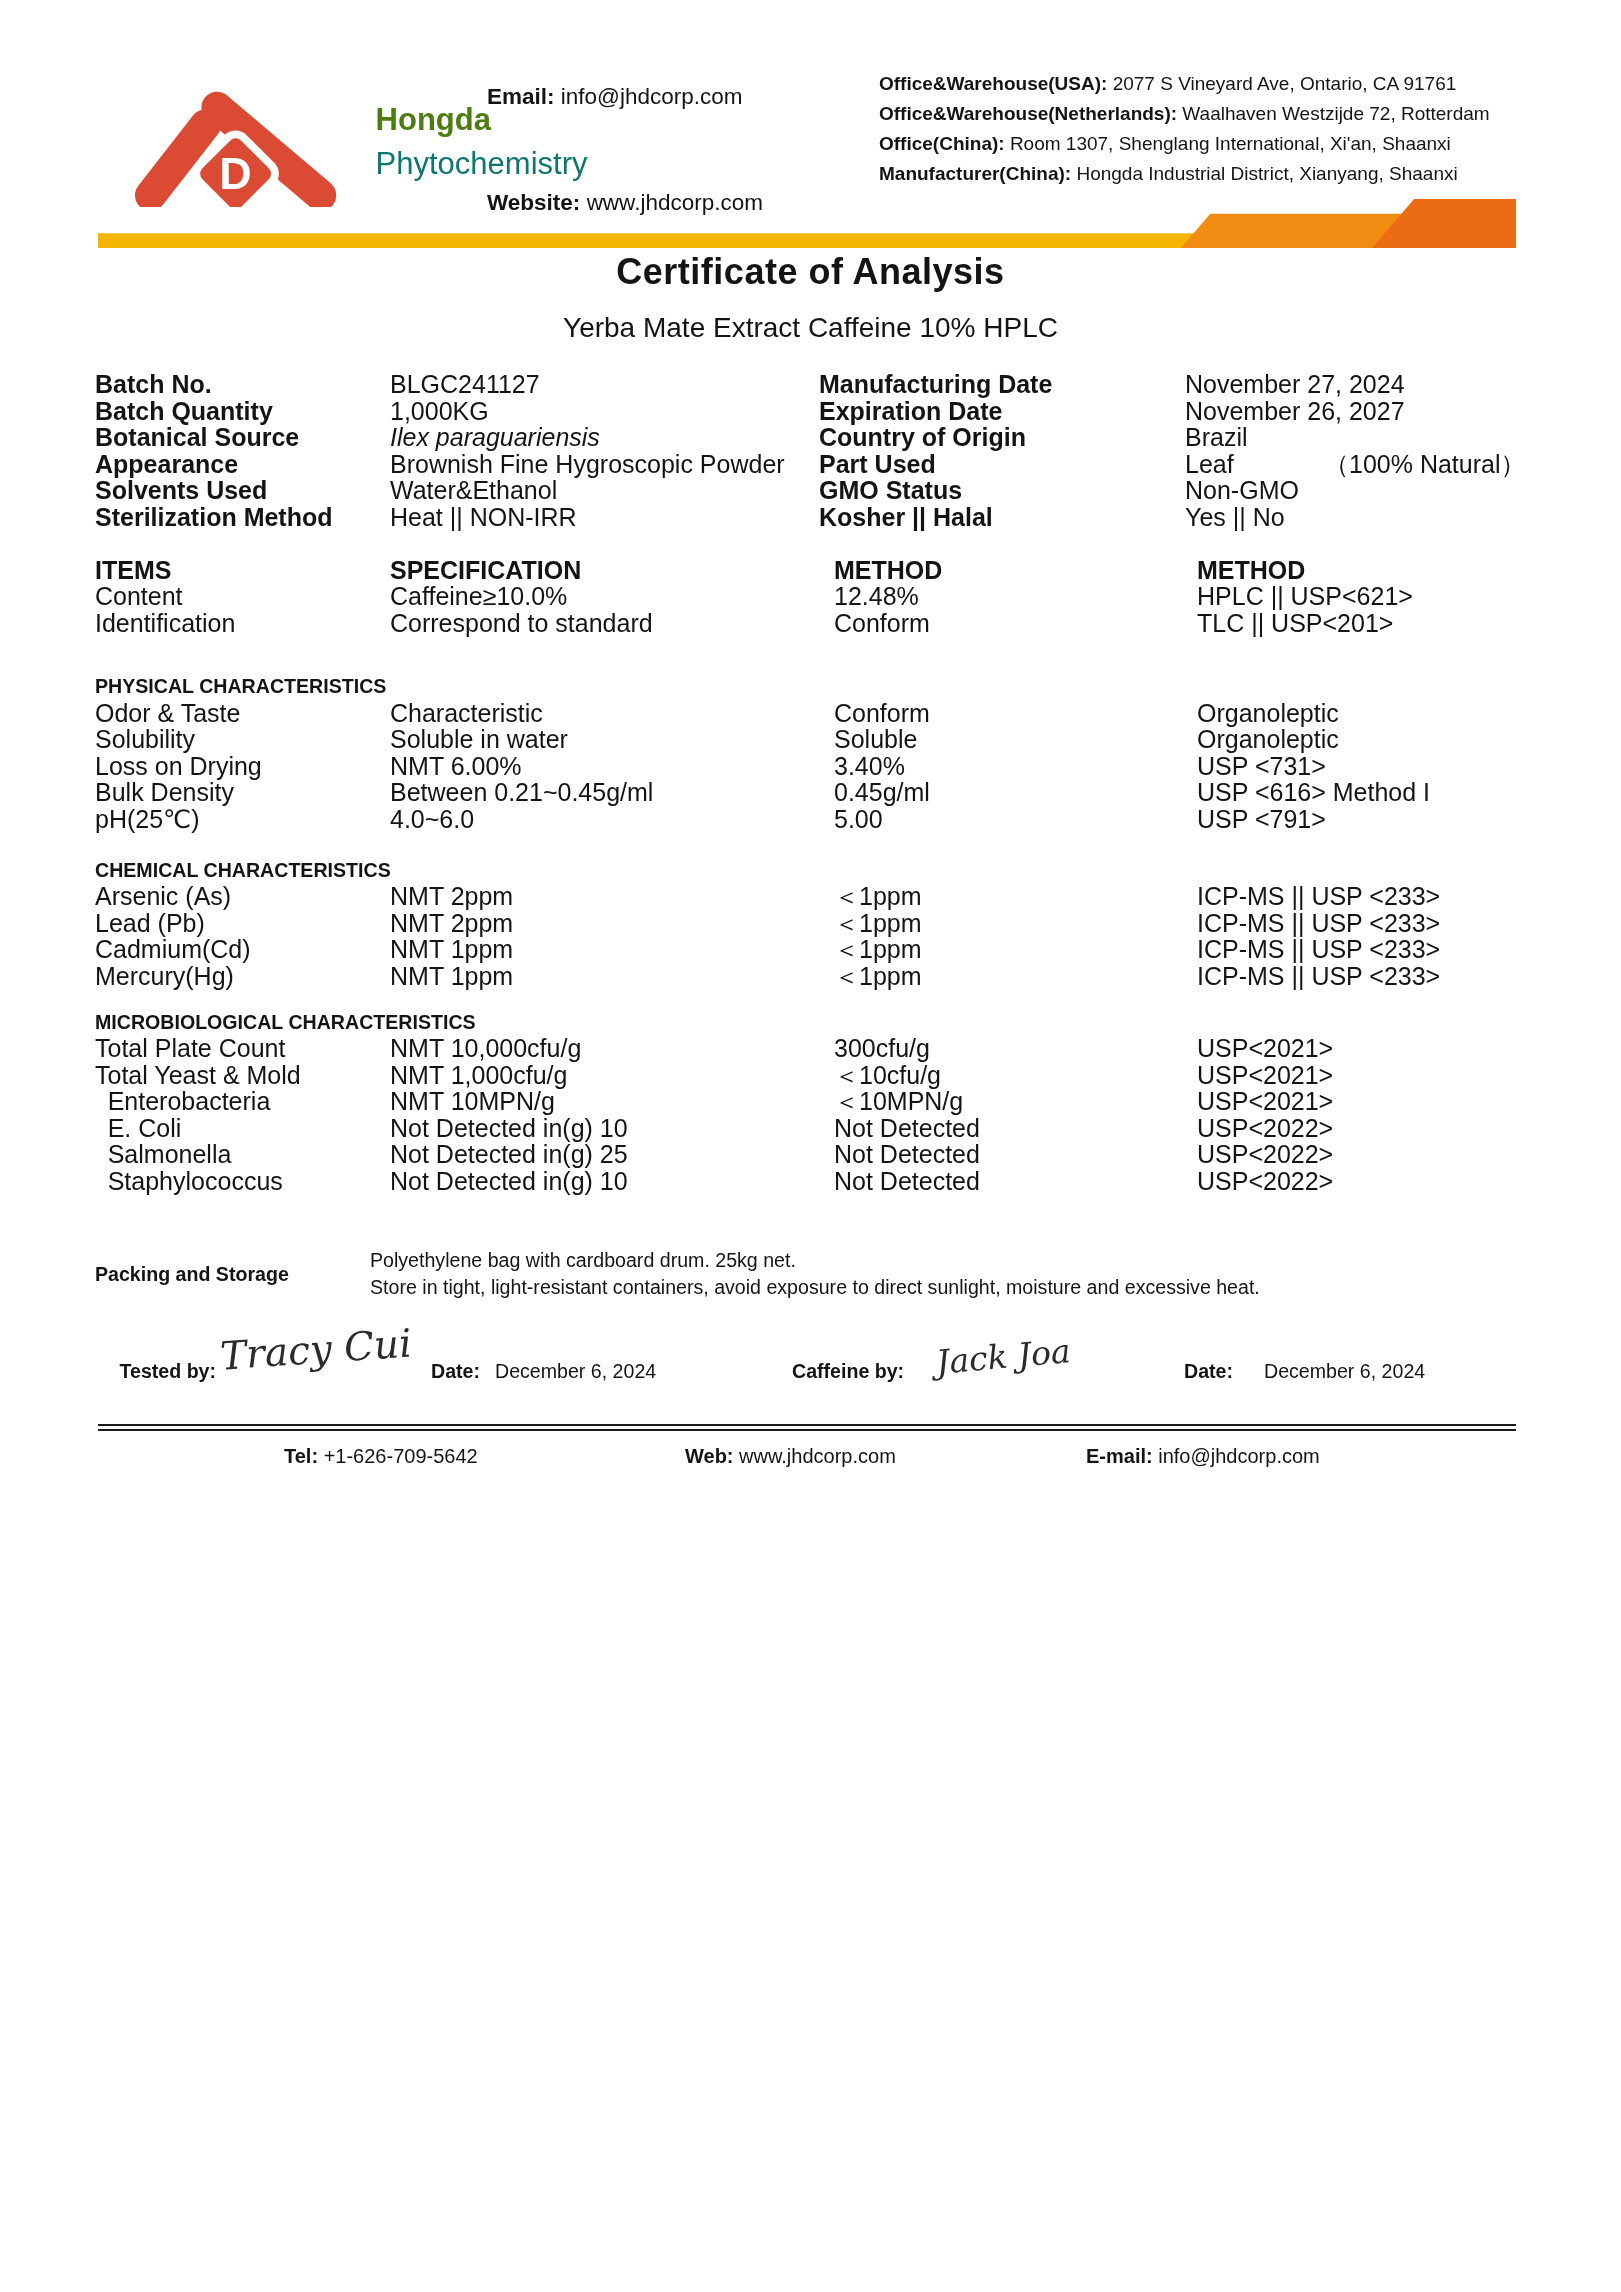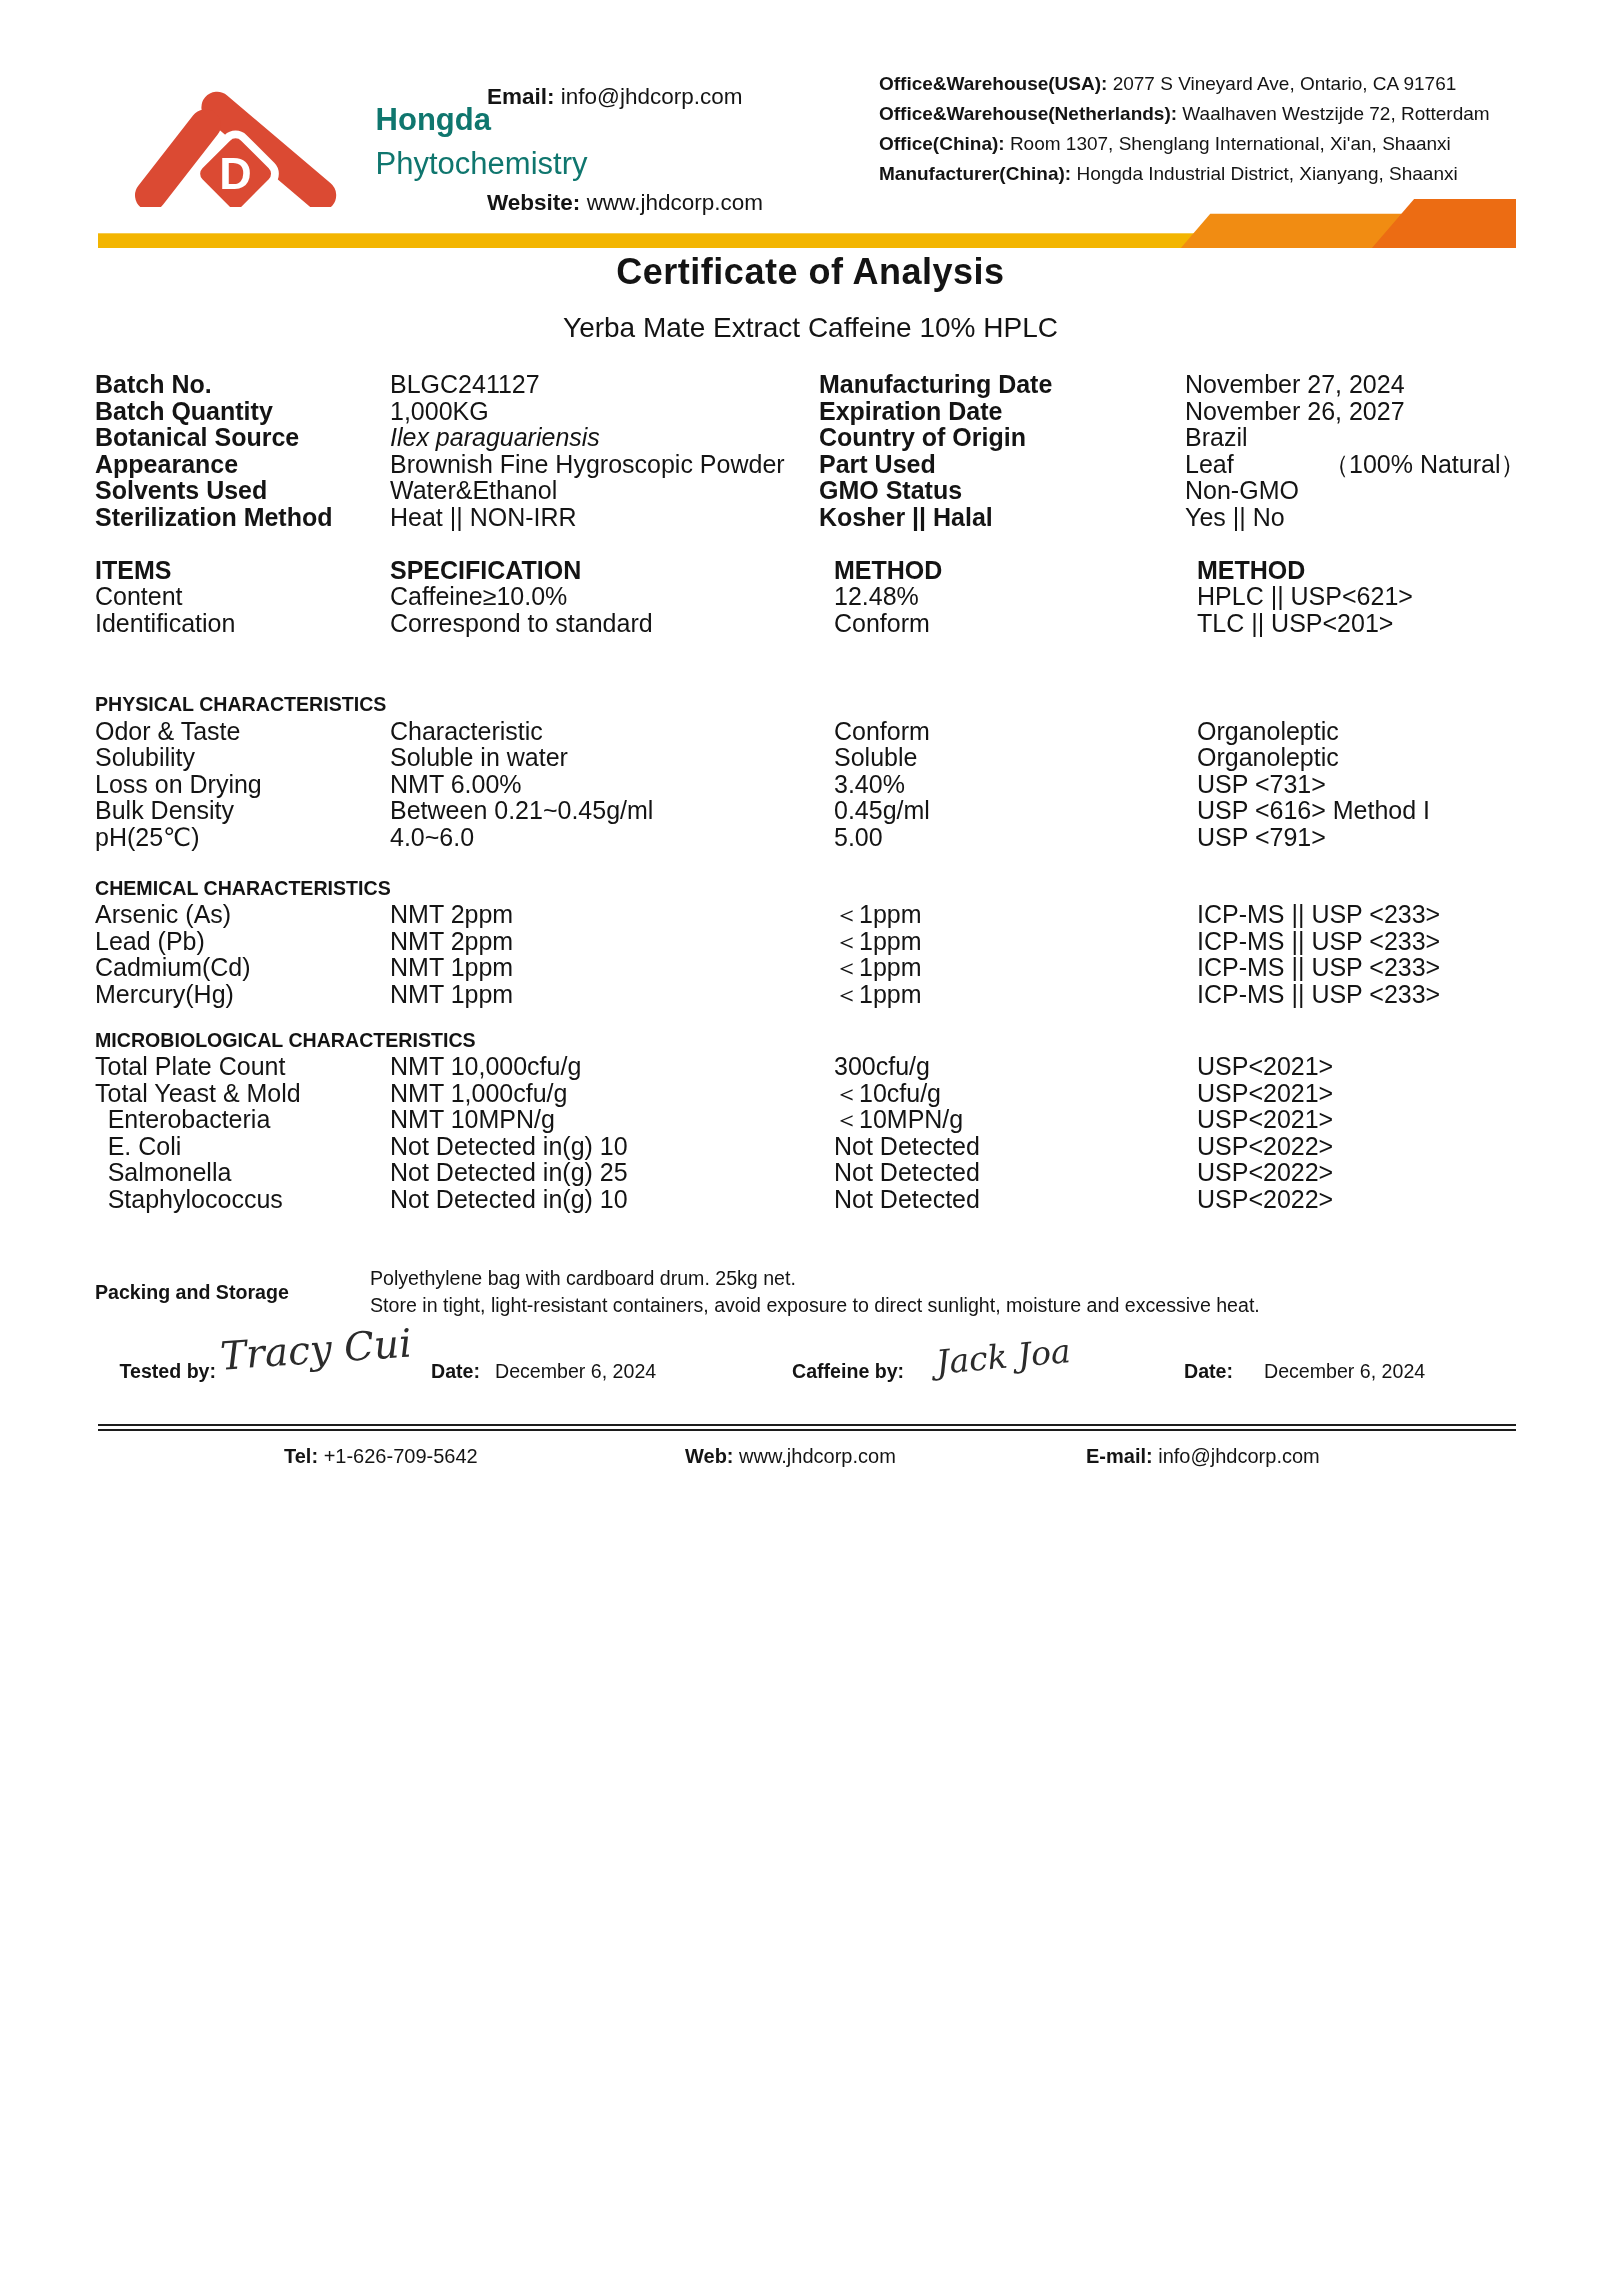--- a/index.html
+++ b/index.html
@@ -3,21 +3,21 @@
 <meta charset="utf-8">
 <style>
   html,body{margin:0;padding:0;background:#fff;}
   .page{
     position:relative;width:1621px;height:2293px;background:#ffffff;overflow:hidden;
     font-family:"Liberation Sans","DejaVu Sans",sans-serif;color:#141414;
   }
   
   .logo-block{position:absolute;left:123px;top:82px;display:flex;align-items:flex-start;}
   .brand-text{margin-left:19.6px;margin-top:15.7px;line-height:44px;}
-  .brand-name{font-size:31px;font-weight:700;color:#0f766e;}
+  .brand-name{font-size:31px;font-weight:700;color:#4d7c0f;}
   .brand-sub{font-size:31px;font-weight:400;color:#0f766e;}
   .contact-block{position:absolute;left:487px;top:84px;font-size:22.5px;}
   .contact-line{white-space:nowrap;}
   .contact-line.second{margin-top:80px;}
   .contact-label{font-weight:700;}
   .offices-block{position:absolute;left:879px;top:69px;font-size:19px;line-height:30px;}
   .office-line{white-space:nowrap;}
   .office-label{font-weight:700;}
   .deco-bar{position:absolute;left:98px;top:199px;width:1418px;height:49px;}
   
@@ -28,21 +28,21 @@
   .content{position:absolute;left:95px;top:371px;width:1431px;}
   .row{display:grid;grid-template-columns:275px 409px 346px 1fr;font-size:25px;line-height:26.5px;gap:20px;}
   .spec .row{grid-template-columns:275px 424px 343px 1fr;}
   .cell{white-space:nowrap;}
   .b{font-weight:700;}
   .i{font-style:italic;}
   .valwrap{position:relative;}
   .valnote{position:absolute;left:139px;top:0;white-space:nowrap;}
   .indent{padding-left:12.7px;}
   .grp-items{margin-top:26.5px;}
-  .grp-phys{margin-top:55px;}
+  .grp-phys{margin-top:37px;}
   .grp-chem{margin-top:24.5px;}
   .grp-micro{margin-top:19.6px;}
   .sect-title{font-size:19.6px;font-weight:700;line-height:26.5px;}
   
   .packing{display:grid;grid-template-columns:275px 1fr;margin-top:39px;padding-top:13.7px;}
   .packing-label{font-size:19.6px;font-weight:700;align-self:center;}
   .packing-lines{font-size:19.6px;line-height:27.4px;}
   
   .signoff{position:absolute;left:95px;top:1331px;width:1431px;height:88px;font-size:19.6px;}
   .signoff .lbl{position:absolute;font-weight:700;top:29px;white-space:nowrap;}

